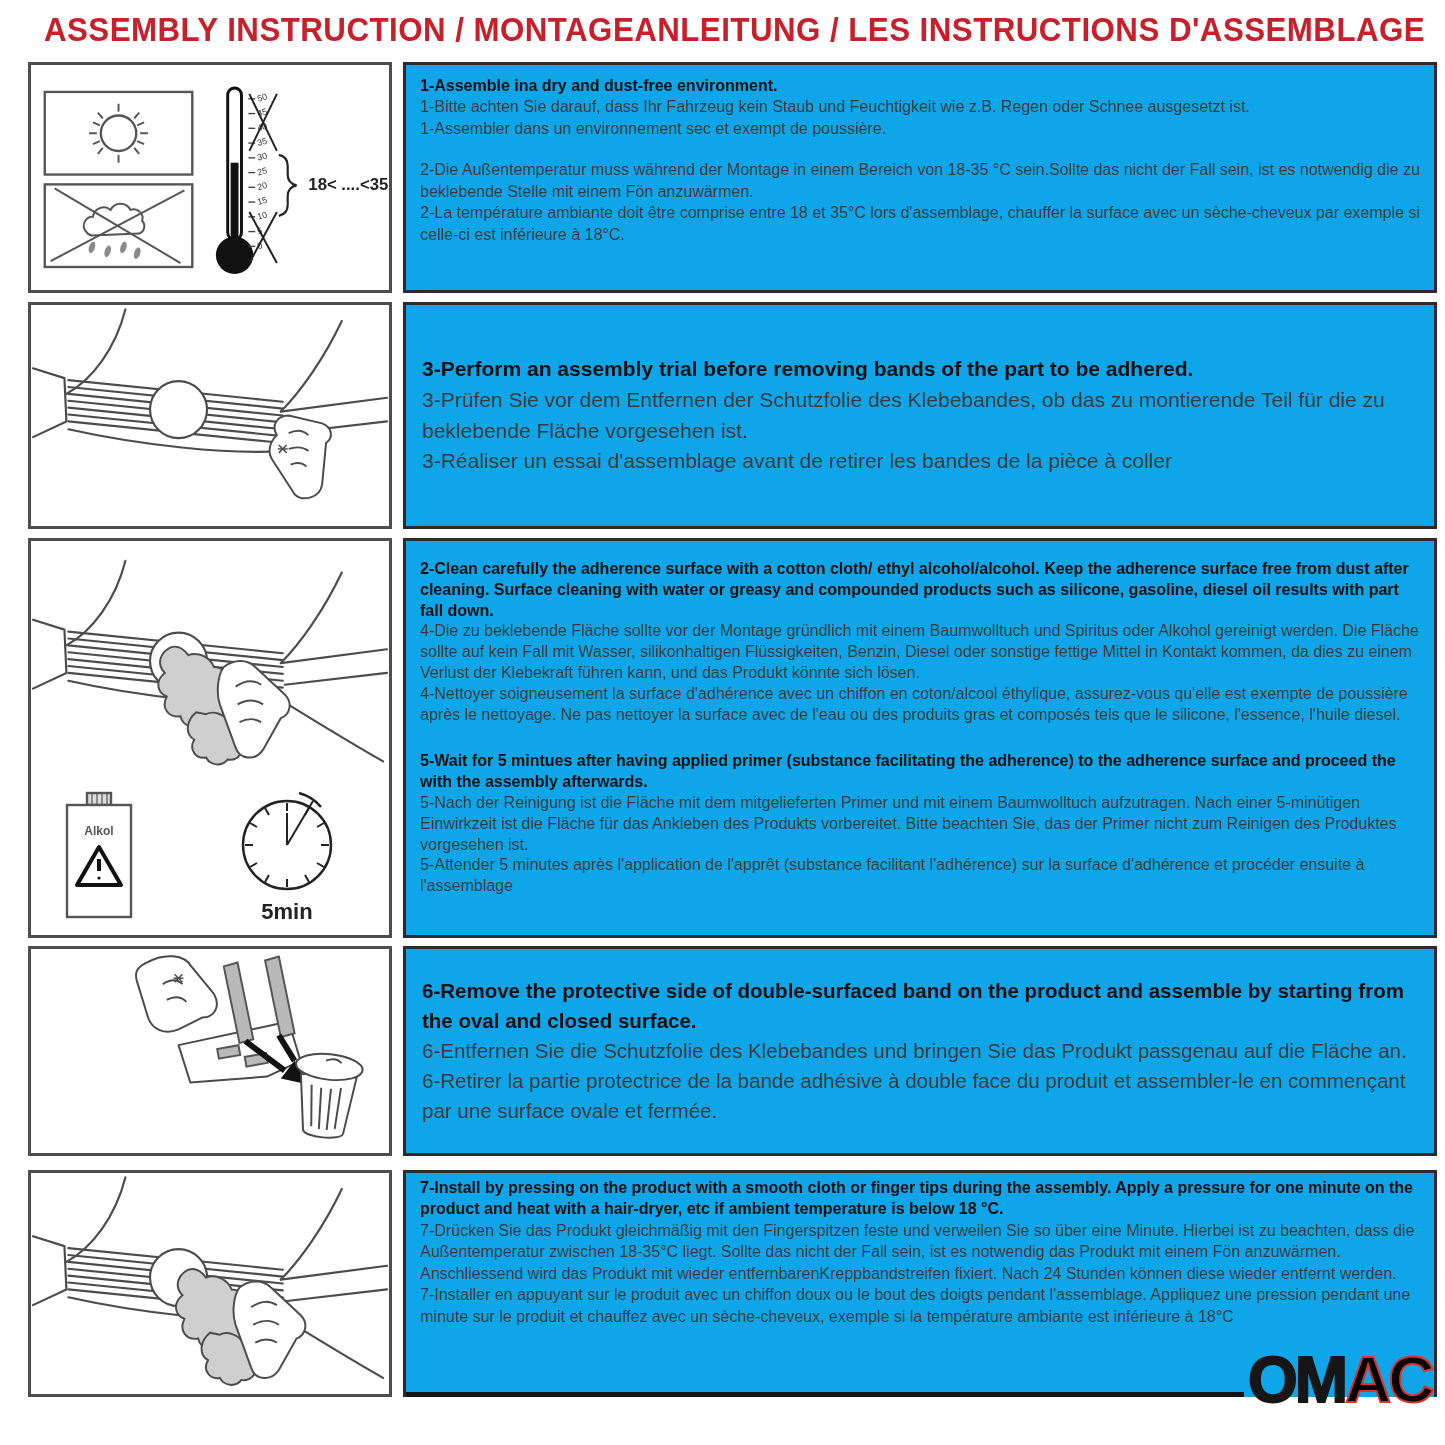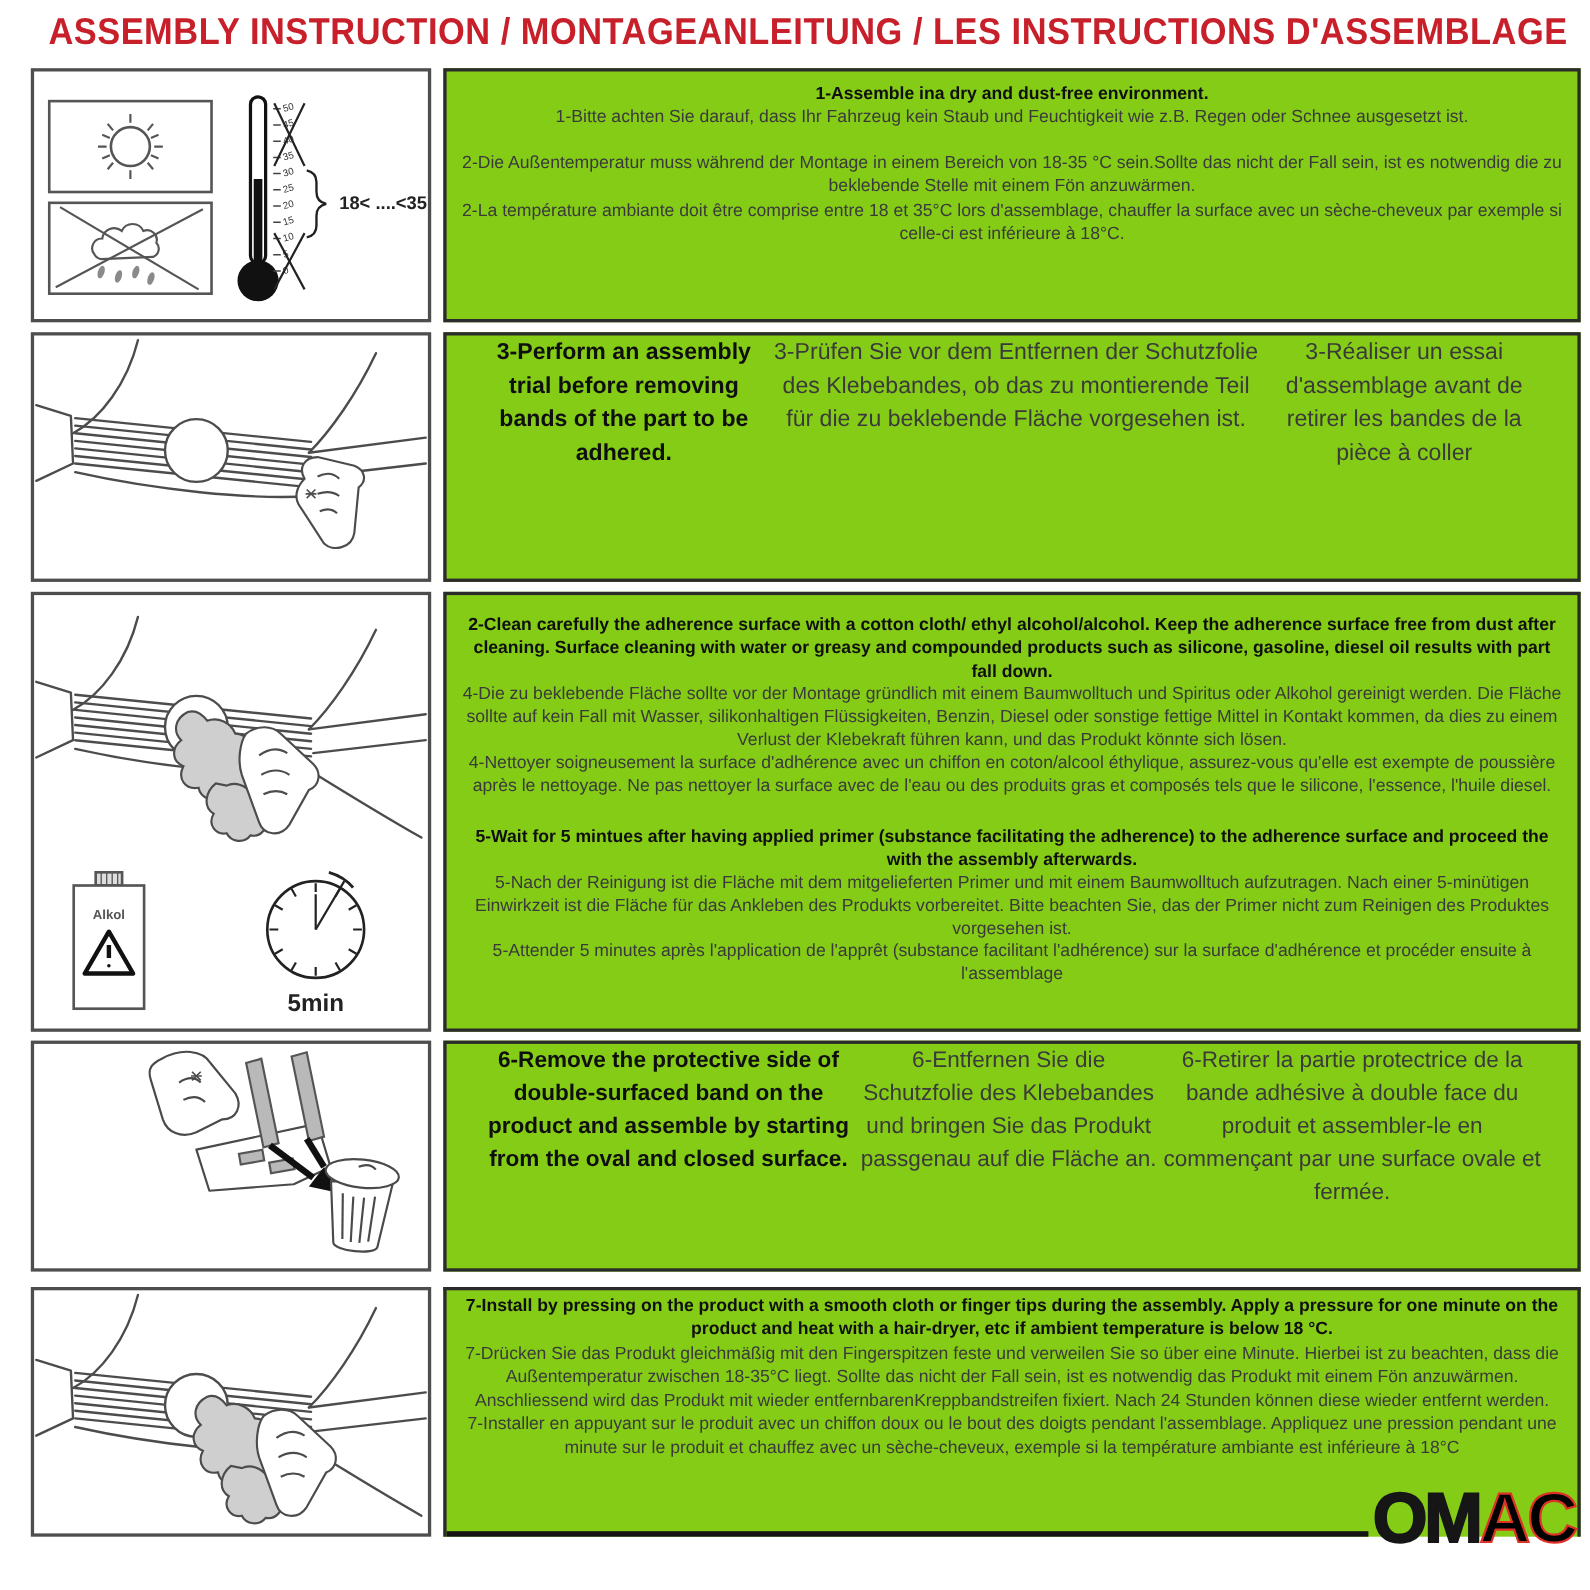--- a/index.html
+++ b/index.html
@@ -10,29 +10,29 @@
   .page-title{
     position:absolute;left:44px;top:10px;margin:0;
     font-size:34px;font-weight:700;color:#c8202b;white-space:nowrap;
     transform:scaleX(0.92);transform-origin:left top;letter-spacing:0.5px;
   }
   .ibox{
     position:absolute;left:28px;width:364px;background:#fff;
     border:3px solid #4e4e4e;box-sizing:border-box;
   }
   .tbox{
-    position:absolute;left:403px;width:1034px;background:#84cc16;
-    border:3px solid #2b2b2b;box-sizing:border-box;text-align:center;
+    position:absolute;left:403px;width:1034px;background:#0ea5e9;
+    border:3px solid #2b2b2b;box-sizing:border-box;
   }
   .tbox p{margin:0;}
   .en{font-weight:700;color:#0f0f0f;}
   .de,.fr{font-weight:400;color:#3a3a3a;}
   .txt-sm{padding:10px 14px 0 14px;font-size:16px;line-height:1.34;}
-  .txt-md{height:100%;display:flex;flex-direction:row;justify-content:center;
-          padding:0 28px;font-size:21px;line-height:1.46;box-sizing:border-box;}
+  .txt-md{height:100%;display:flex;flex-direction:column;justify-content:center;
+          padding:0 16px;font-size:21px;line-height:1.46;box-sizing:border-box;}
   .txt-s3{padding:18px 14px 0 14px;font-size:16px;line-height:1.30;}
   .gap-sm{height:20px;}
   .gap-md{height:26px;}
   svg{display:block;}
   .fillbox{width:100%;height:100%;}
   .bottle-wrap{position:absolute;left:24px;top:250px;width:92px;height:140px;text-align:center;}
   .clock-wrap{position:absolute;right:40px;top:244px;width:120px;height:146px;}
   .bottom-rule{position:absolute;left:406px;top:1392px;width:838px;height:5px;background:#141414;}
   .logo{
     position:absolute;left:1248px;top:1348px;font-size:64px;line-height:1;
@@ -124,20 +124,21 @@
 
       <path d="M252,88 q9,2 9,11 l0,9 q0,9 9,11 q-9,2 -9,11 l0,9 q0,9 -9,11" fill="none" stroke="#222" stroke-width="2.2"></path>
       <text x="282" y="124" font-size="17" font-weight="600" fill="#222">18&lt; ....&lt;35 C</text>
     </g>
   </svg>
 </div>
 <div class="tbox" style="top:62px;height:231px;">
   <div class="txt-sm">
     <p class="en">1-Assemble ina dry and dust-free environment.</p>
     <p class="de">1-Bitte achten Sie darauf, dass Ihr Fahrzeug kein Staub und Feuchtigkeit wie z.B. Regen oder Schnee ausgesetzt ist.</p>
+    <p class="fr">1-Assembler dans un environnement sec et exempt de poussière.</p>
     <div class="gap-sm"></div>
     <p class="de">2-Die Außentemperatur muss während der Montage in einem Bereich von 18-35 °C  sein.Sollte das nicht der Fall sein, ist es notwendig die zu beklebende Stelle mit einem Fön anzuwärmen.</p>
     <p class="fr">2-La température ambiante doit être comprise entre 18 et 35°C lors d'assemblage, chauffer la surface avec un sèche-cheveux par exemple si celle-ci est inférieure à 18°C.</p>
   </div>
 </div>
 
 <div class="ibox" style="top:302px;height:227px;">
   <svg class="fillbox" viewBox="0 0 364 224">
     <g fill="none" stroke="#4c4c4c" stroke-width="2.2" stroke-linecap="round" stroke-linejoin="round">
       <path d="M96,4 C86,44 62,76 36,90"></path>

